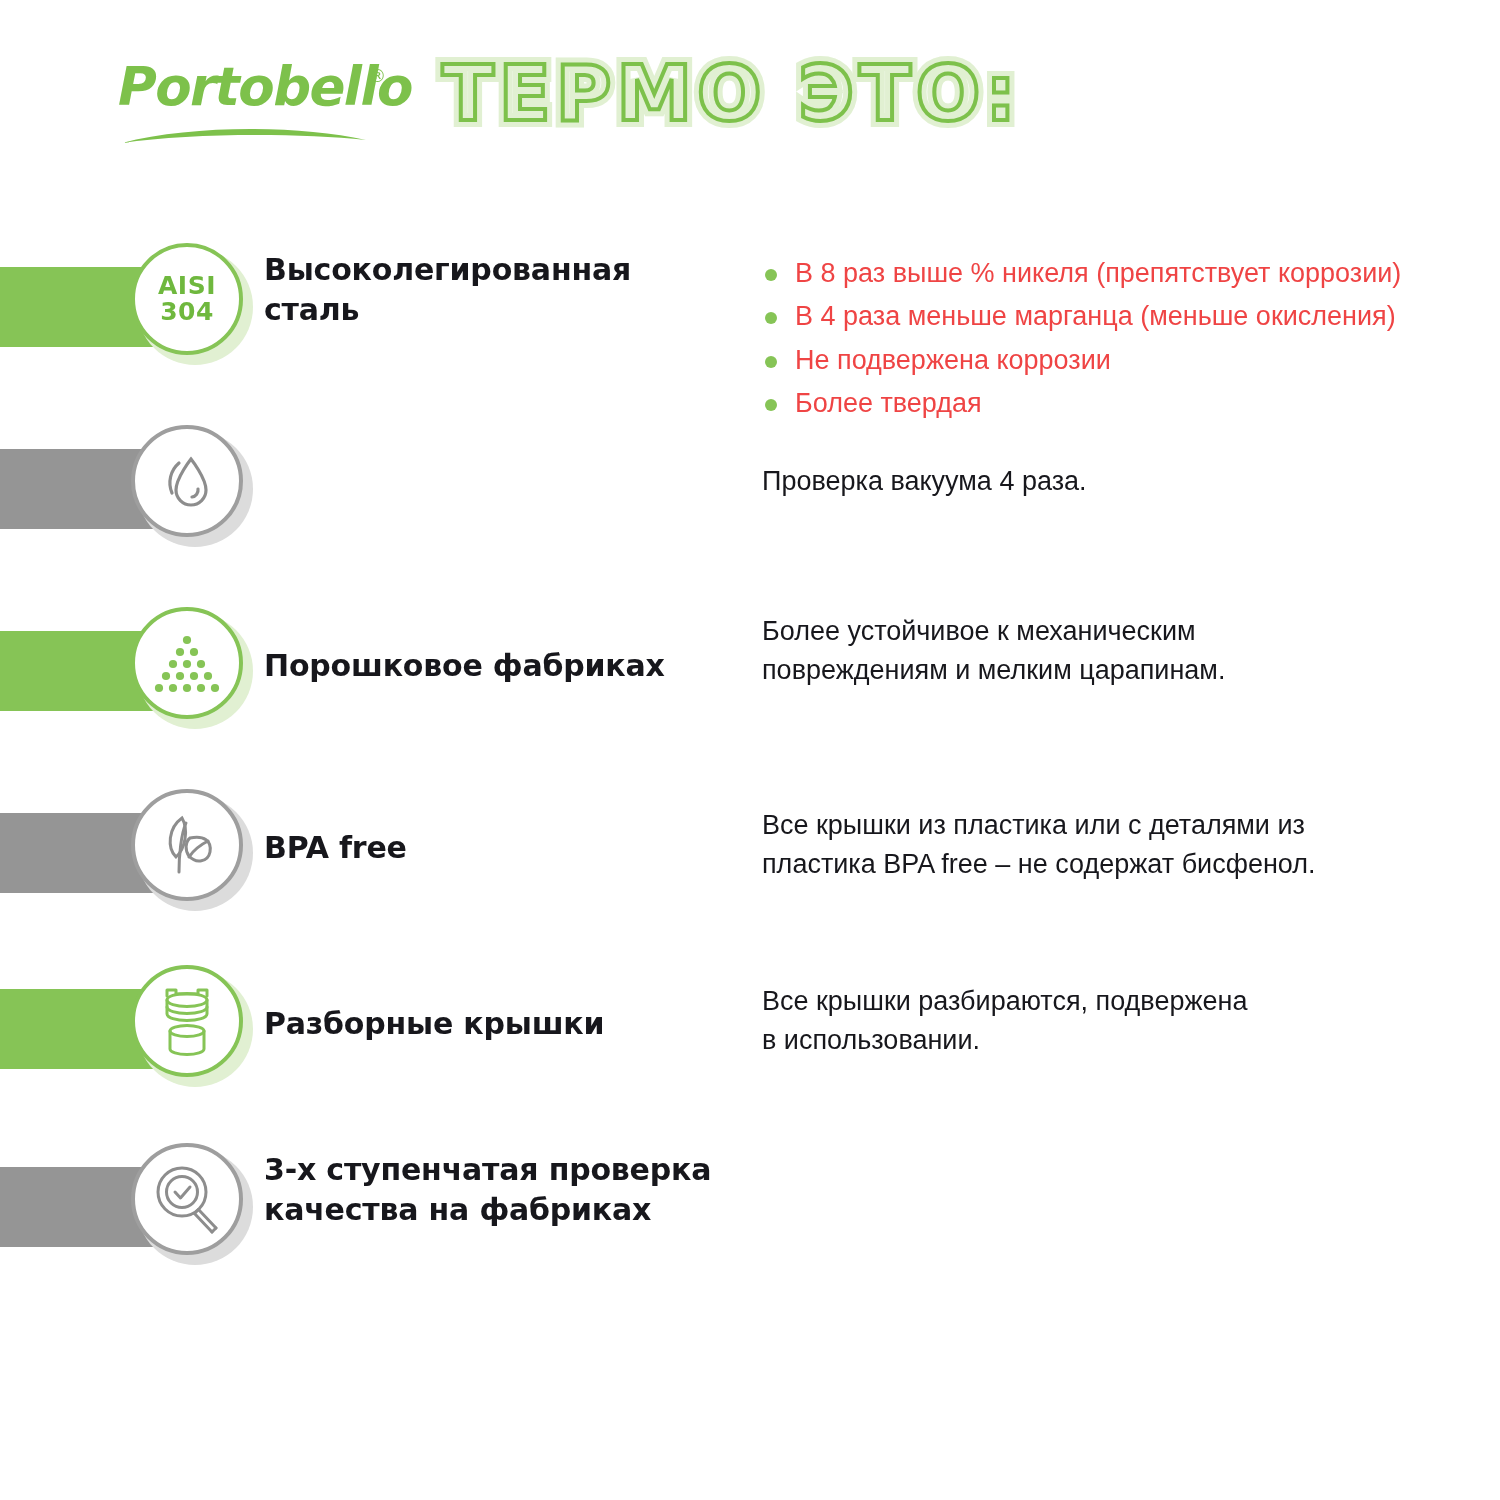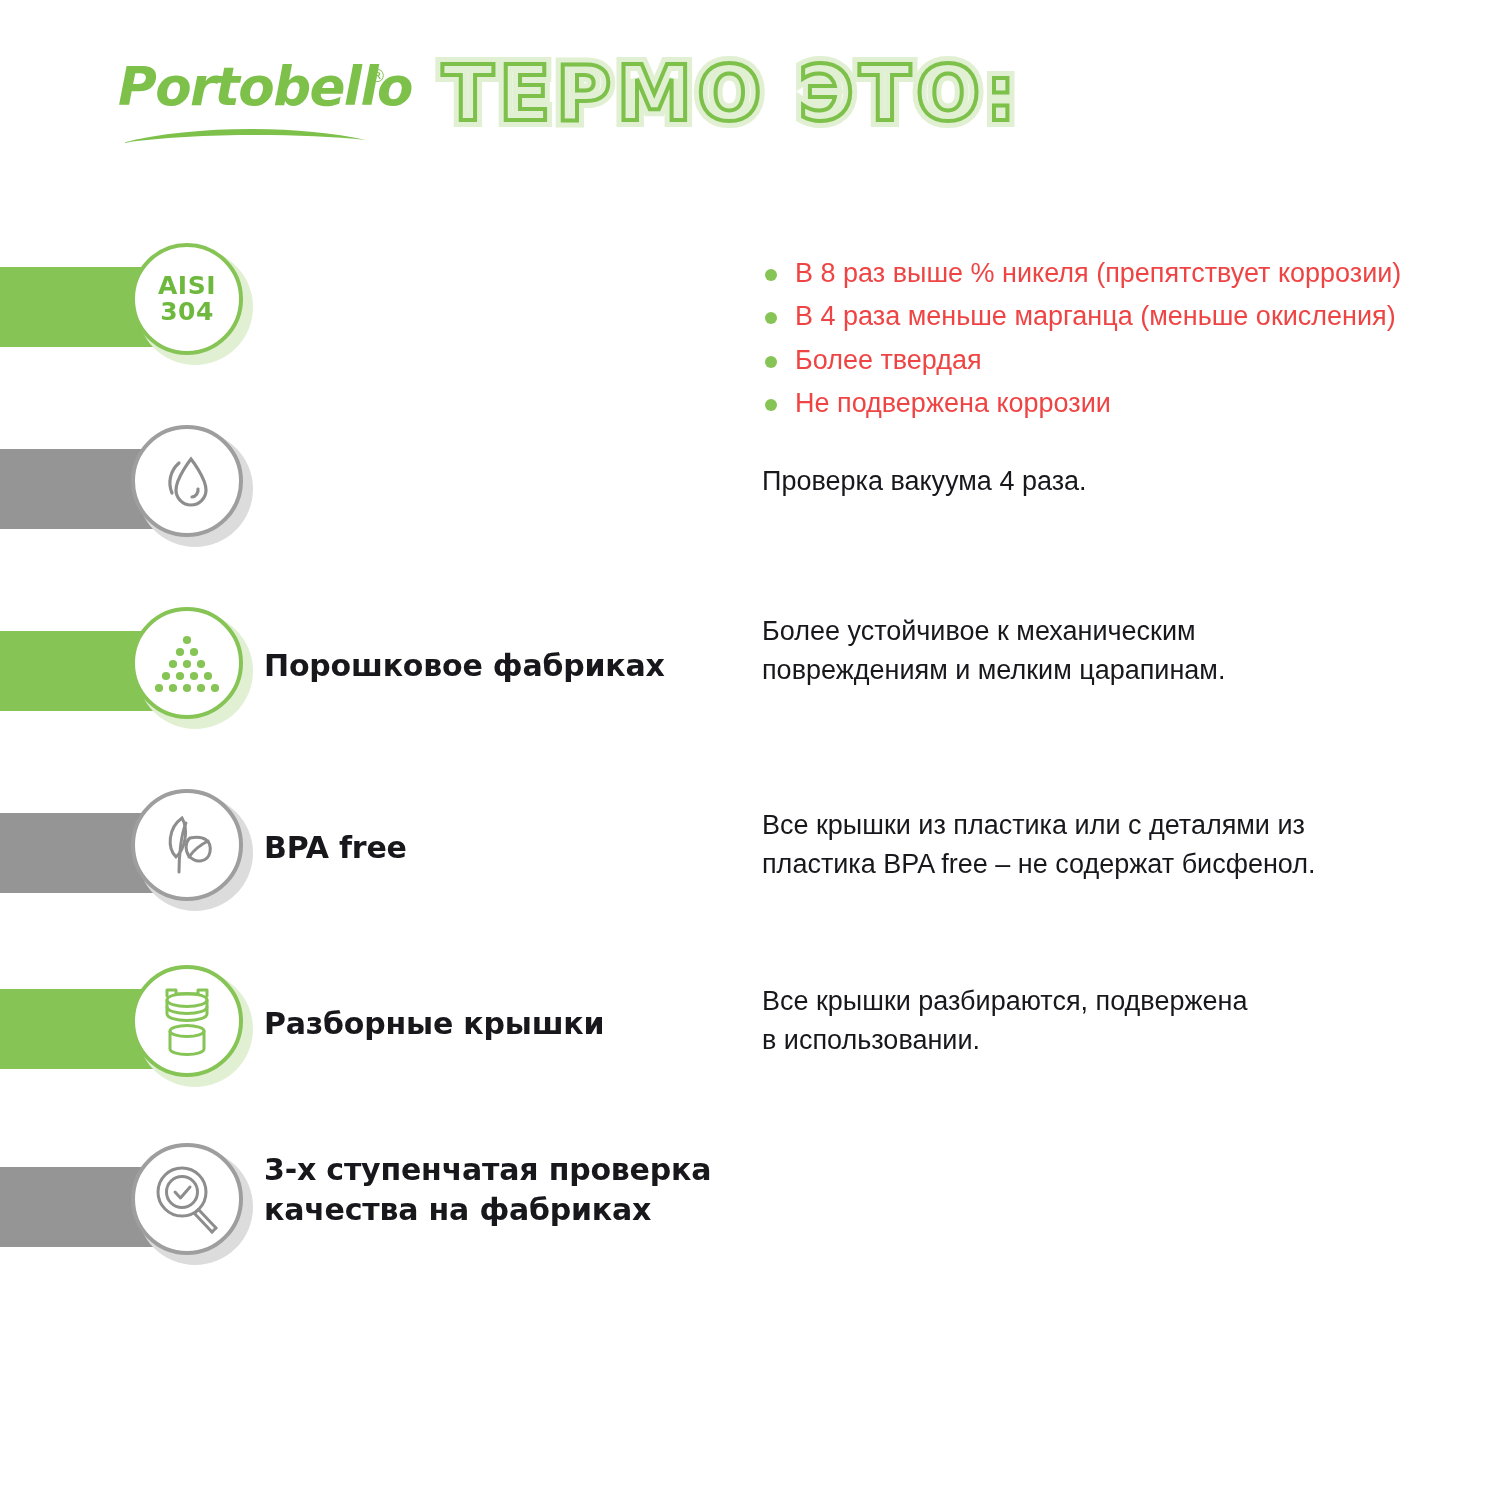--- a/index.html
+++ b/index.html
@@ -268,25 +268,27 @@
       <div class="bar green"></div>
       <div class="badge-wrap">
         <div class="badge-glow green"></div>
         <div class="badge green">
           <div class="badge-text">
             <div>AISI</div>
             <div>304</div>
           </div>
         </div>
       </div>
+      <div class="title">Высоколегированная
+сталь</div>
       <ul class="bullets">
         <li>В 8 раз выше % никеля (препятствует коррозии)</li>
         <li>В 4 раза меньше марганца (меньше окисления)</li>
+        <li>Не подвержена коррозии</li>
         <li>Более твердая</li>
-        <li>Не подвержена коррозии</li>
       </ul>
     </div>
 
     <div class="row" id="row-1">
       <div class="bar gray"></div>
       <div class="badge-wrap">
         <div class="badge-glow gray"></div>
         <div class="badge gray">
           <svg width="72" height="72" viewBox="0 0 72 72" fill="none" stroke="#8D8D8D" stroke-width="3.2" stroke-linecap="round">
             <path d="M40 14 C40 14, 55 33, 55 45 A15 15 0 0 1 25 45 C25 33, 40 14, 40 14 Z"></path>

